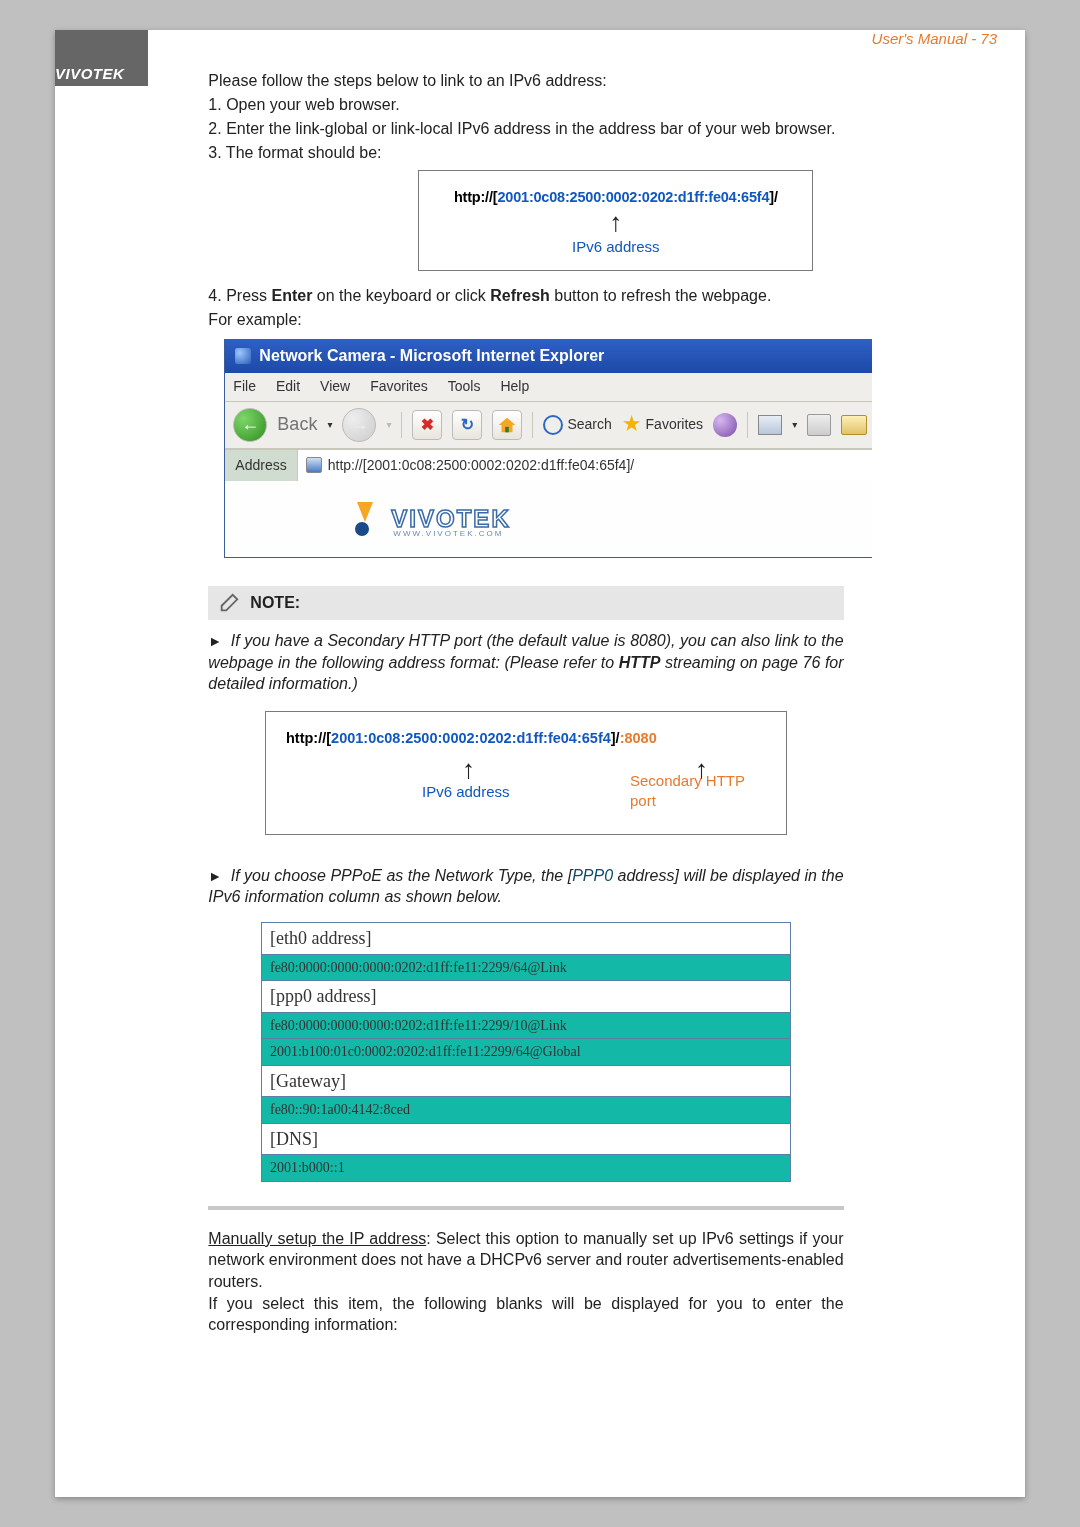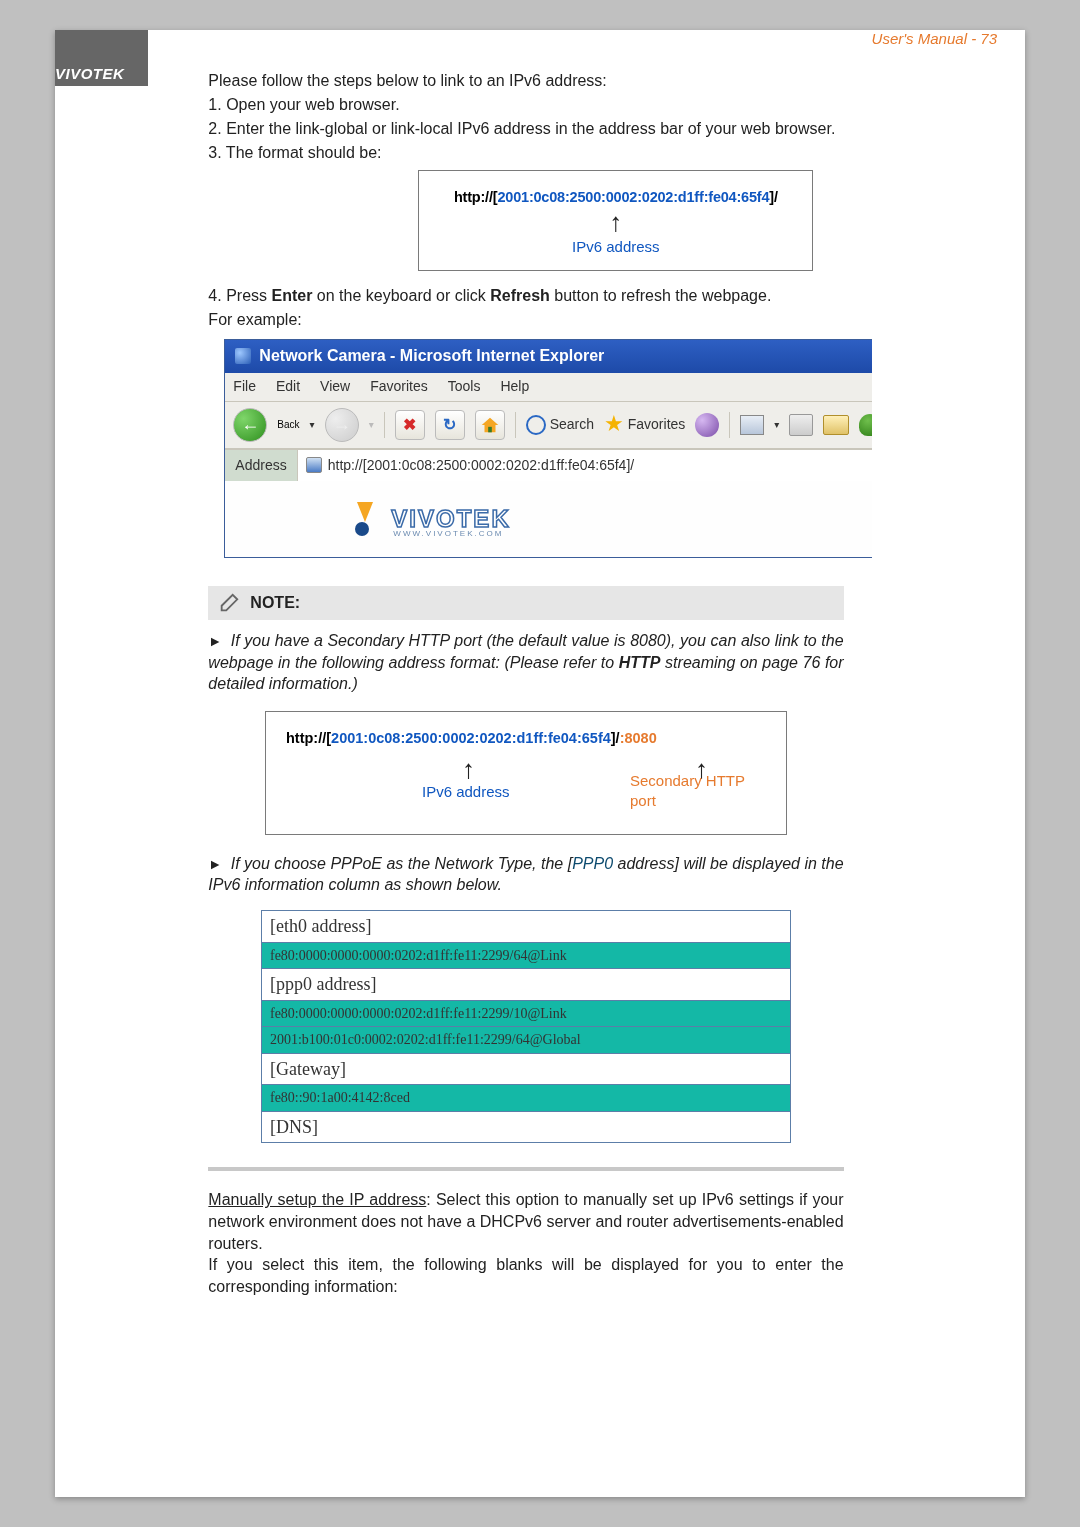--- a/index.html
+++ b/index.html
@@ -76,21 +76,21 @@
     display: flex;
     justify-content: center;
     gap: 60px;
     font-size: 15px;
     margin-top: 2px;
   }
   .url-diagram .lbl-ipv6 { color: #1057c0; }
   .url-diagram2 {
     border: 1.5px solid #7a7a7a;
     width: 522px;
-    margin: 16px auto 18px auto;
+    margin: 16px auto 30px auto;
     padding: 16px 14px 12px 14px;
   }
   .url-diagram2 .url-line {
     font-family: Tahoma, Arial, sans-serif;
     font-weight: bold;
     font-size: 14.5px;
     color: #000;
     text-align: left;
     padding-left: 6px;
   }
@@ -153,21 +153,21 @@
     border-radius: 50%;
     background: radial-gradient(circle at 30% 30%, #7fd66a, #2e8f1e);
     display: flex; align-items: center; justify-content: center;
     color: #fff; font-size: 18px; font-weight: bold;
     border: 1px solid #bbb;
   }
   .ie-toolbar .circ-btn.grey {
     background: radial-gradient(circle at 30% 30%, #eee, #ccc);
     color: #eee;
   }
-  .ie-toolbar .back-lbl { font-size: 10px; color: #000000; }
+  .ie-toolbar .back-lbl { font-size: 18px; color: #737373; }
   .ie-toolbar .drop { font-size: 10px; color: #333; }
   .ie-toolbar .sep { width:1px; height:26px; background:#c9c6bb; }
   .ie-toolbar .sq-btn {
     width: 30px; height: 30px;
     border: 1px solid #bbb;
     border-radius: 4px;
     background: linear-gradient(#fff,#e7e5dc);
     display: flex; align-items: center; justify-content: center;
     font-size: 16px;
   }
@@ -497,20 +497,23 @@
           </tr>
       <tr>
             <td class="hdr">[Gateway]</td>
           </tr>
       <tr>
             <td>fe80::90:1a00:4142:8ced</td>
           </tr>
       <tr>
             <td class="hdr">[DNS]</td>
           </tr>
+      <tr>
+            <td>2001:b000::1</td>
+          </tr>
     </tbody>
       </table>
 
     <div class="grey-rule"></div>
 
     <div class="manual-block">
       <span class="underl">Manually setup the IP address</span><span>: Select this option to manually set up IPv6 settings if your network environment does not have a DHCPv6 server and router advertisements-enabled routers.</span><br>
       <span>If you select this item, the following blanks will be displayed for you to enter the corresponding information:</span>
     </div>
 

